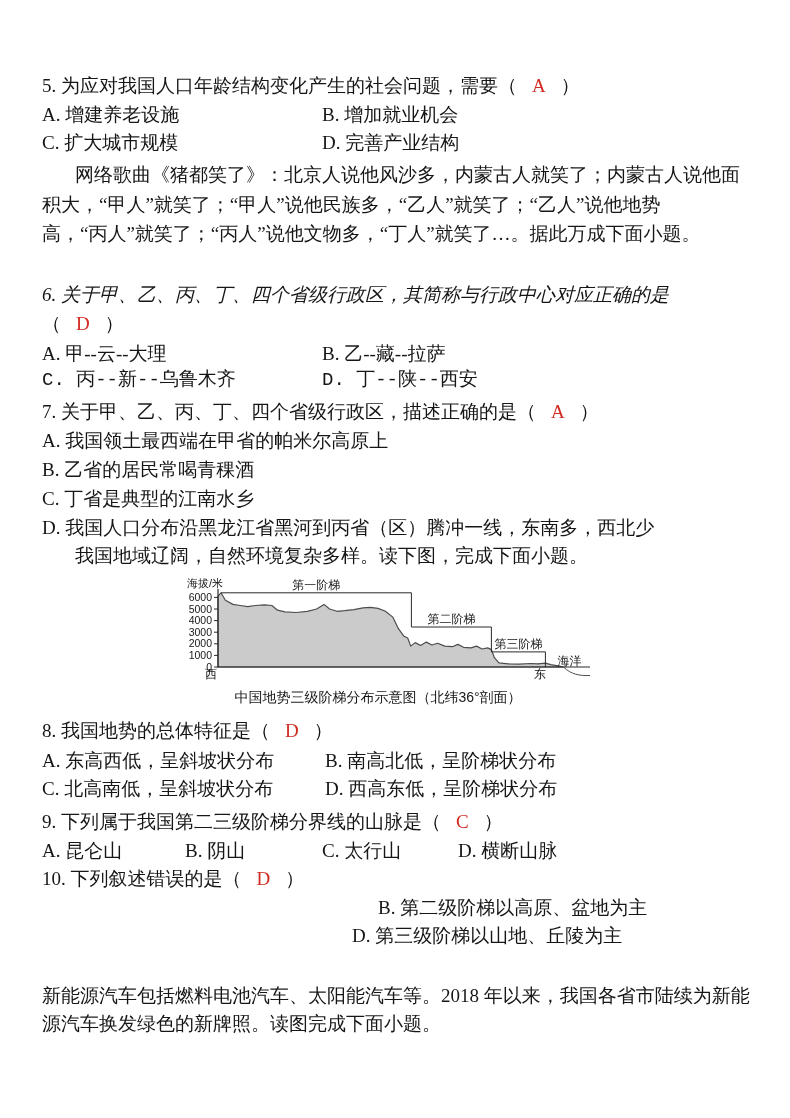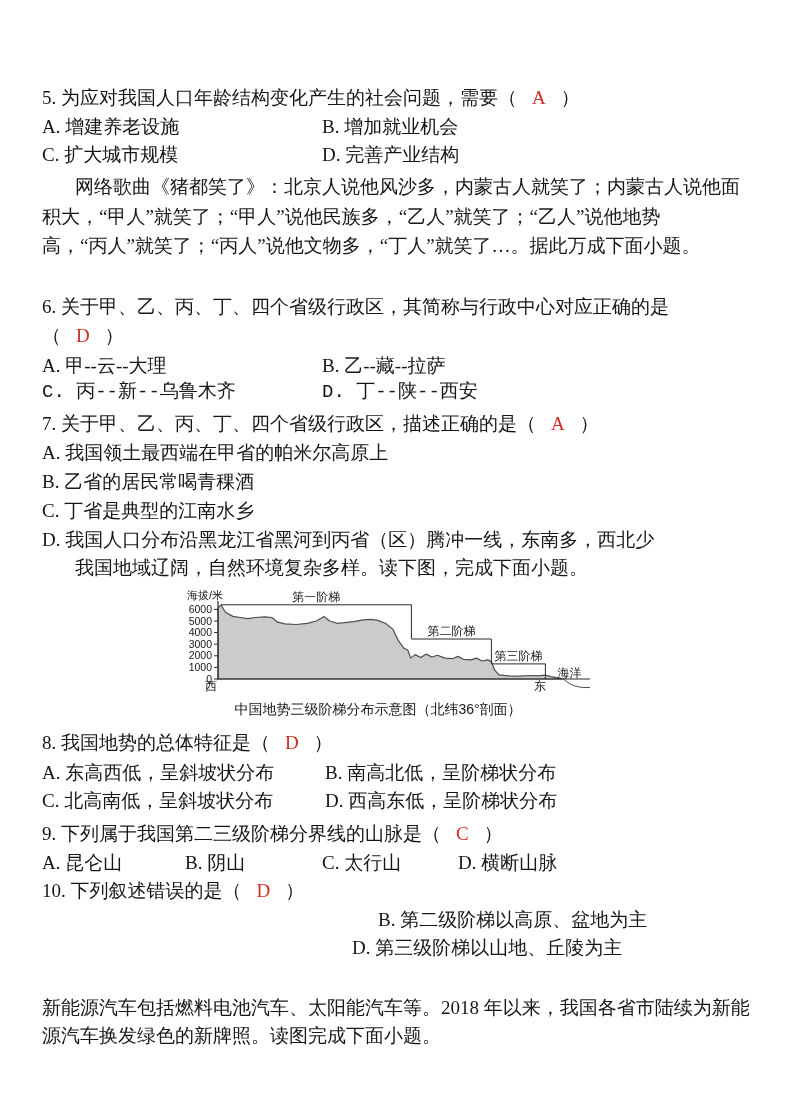--- a/index.html
+++ b/index.html
@@ -3,21 +3,20 @@
 <meta charset="utf-8">
 <style>
   html,body{margin:0;padding:0;background:#ffffff;}
   .page{
     position:relative;
     width:790px;height:1104px;
     background:#ffffff;
     overflow:hidden;
     font-family:"Liberation Serif","DejaVu Serif",serif;
     color:#161616;
-    margin-top:12px;
   }
   .line{
     position:absolute;left:0;width:790px;height:26px;
     font-size:19px;line-height:23px;white-space:pre;
   }
   .cell{position:absolute;top:0;white-space:pre;}
   .ans{
     color:var(--ans,#d22b22);
     margin:0 15px;
     display:inline-block;
@@ -34,21 +33,21 @@
 <body>
 
 <div class="page">
   <div>
       <div class="line" style="top: 74px;"><span class="cell" style="left: 42px;"><span>5. 为应对我国人口年龄结构变化产生的社会问题，需要（</span><span class="ans">A</span><span>）</span></span></div>
       <div class="line" style="top: 103px;"><span class="cell" style="left: 42px;"><span>A. 增建养老设施</span></span><span class="cell" style="left: 322px;"><span>B. 增加就业机会</span></span></div>
       <div class="line" style="top: 131px;"><span class="cell" style="left: 42px;"><span>C. 扩大城市规模</span></span><span class="cell" style="left: 322px;"><span>D. 完善产业结构</span></span></div>
       <div class="line" style="top: 163px;"><span class="cell" style="left: 75px;"><span>网络歌曲《猪都笑了》：北京人说他风沙多，内蒙古人就笑了；内蒙古人说他面</span></span></div>
       <div class="line" style="top: 193px;"><span class="cell" style="left: 42px;"><span>积大，“甲人”就笑了；“甲人”说他民族多，“乙人”就笑了；“乙人”说他地势</span></span></div>
       <div class="line" style="top: 222px;"><span class="cell" style="left: 42px;"><span>高，“丙人”就笑了；“丙人”说他文物多，“丁人”就笑了…。据此万成下面小题。</span></span></div>
-      <div class="line" style="top: 283px;"><span class="cell" style="left: 42px;"><span>6. 关于甲、乙、丙、丁、四个省级行政区，其简称与行政中心对应正确的是</span></span></div>
+      <div class="line" style="top: 283px; font-style: italic;"><span class="cell" style="left: 42px;"><span>6. 关于甲、乙、丙、丁、四个省级行政区，其简称与行政中心对应正确的是</span></span></div>
       <div class="line" style="top: 312px;"><span class="cell" style="left: 42px;"><span>（</span><span class="ans">D</span><span>）</span></span></div>
       <div class="line" style="top: 342px;"><span class="cell" style="left: 42px;"><span>A. 甲--云--大理</span></span><span class="cell" style="left: 322px;"><span>B. 乙--藏--拉萨</span></span></div>
       <div class="line" style="top: 369px; font-family: Liberation Mono, monospace;"><span class="cell" style="left: 42px;"><span>C. 丙--新--乌鲁木齐</span></span><span class="cell" style="left: 322px;"><span>D. 丁--陕--西安</span></span></div>
       <div class="line" style="top: 400px;"><span class="cell" style="left: 42px;"><span>7. 关于甲、乙、丙、丁、四个省级行政区，描述正确的是（</span><span class="ans">A</span><span>）</span></span></div>
       <div class="line" style="top: 429px;"><span class="cell" style="left: 42px;"><span>A. 我国领土最西端在甲省的帕米尔高原上</span></span></div>
       <div class="line" style="top: 458px;"><span class="cell" style="left: 42px;"><span>B. 乙省的居民常喝青稞酒</span></span></div>
       <div class="line" style="top: 487px;"><span class="cell" style="left: 42px;"><span>C. 丁省是典型的江南水乡</span></span></div>
       <div class="line" style="top: 516px;"><span class="cell" style="left: 42px;"><span>D. 我国人口分布沿黑龙江省黑河到丙省（区）腾冲一线，东南多，西北少</span></span></div>
       <div class="line" style="top: 544px;"><span class="cell" style="left: 75px;"><span>我国地域辽阔，自然环境复杂多样。读下图，完成下面小题。</span></span></div>
       <div class="line" style="top: 719px;"><span class="cell" style="left: 42px;"><span>8. 我国地势的总体特征是（</span><span class="ans">D</span><span>）</span></span></div>

